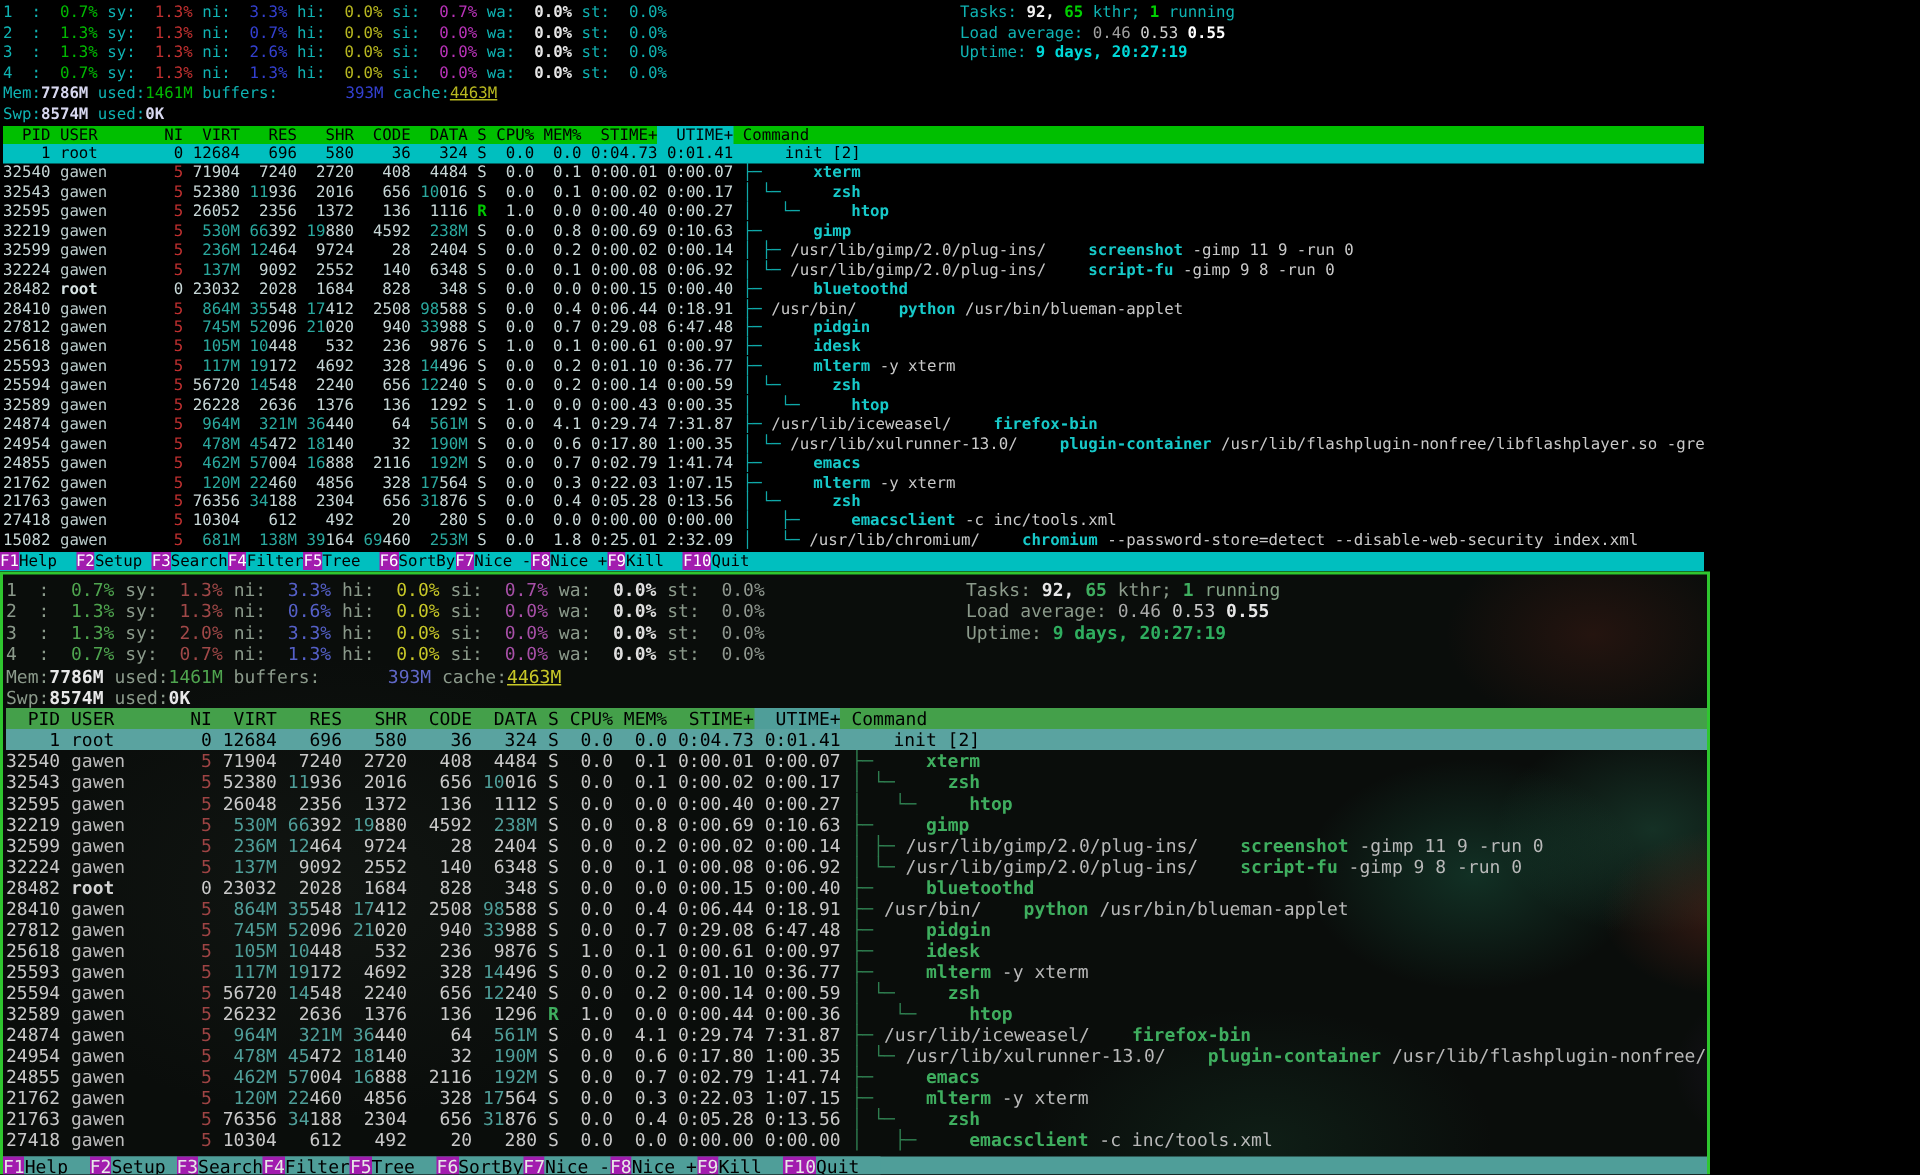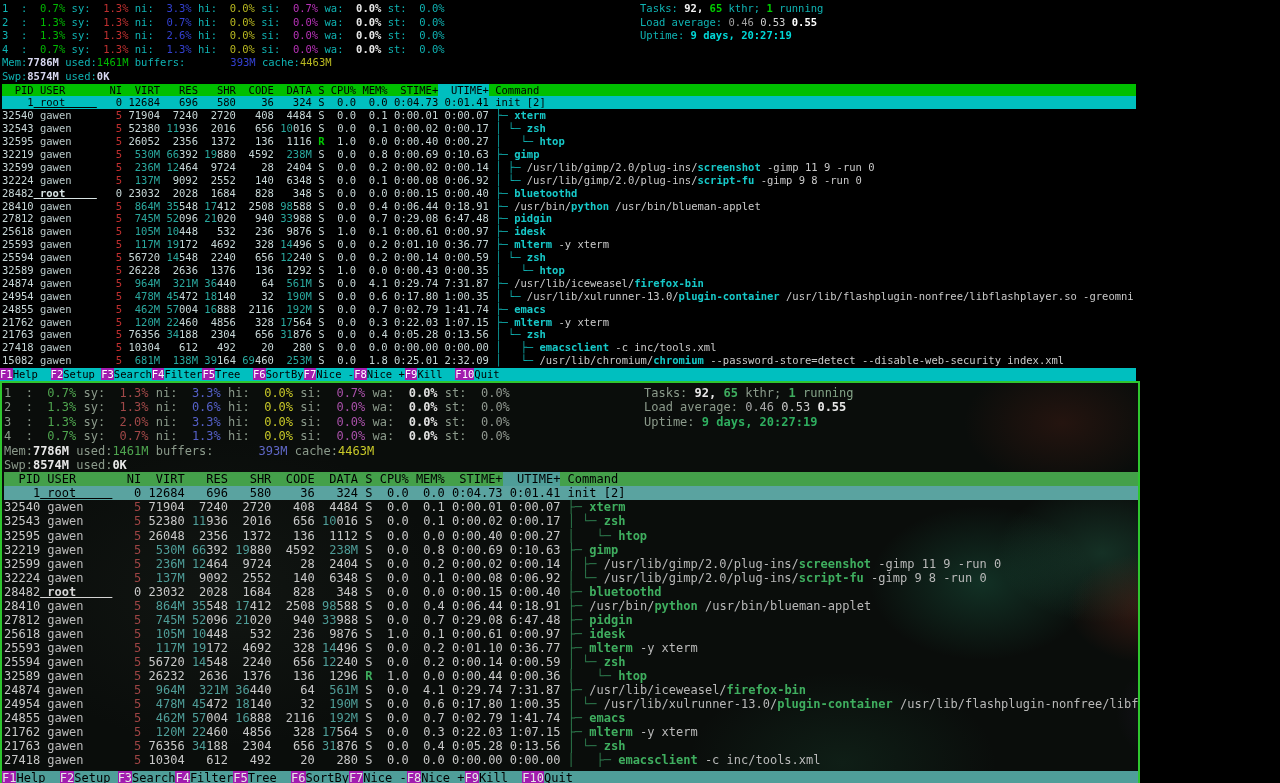--- a/index.html
+++ b/index.html
@@ -43,26 +43,26 @@
   .bottom .line{height:14.4px;line-height:14.4px;}
   .bottom .trow{height:14.05px;line-height:14.05px;}
   .bottom .info{position:absolute;left:642px;top:3px;}
   .bottom .hdr{padding:3px 0 0 2px;}
   .bottom .tbl{padding-left:2px;}
   .bottom .fbar{height:14px;line-height:14px;}
 
   
   .lbl{color:var(--lbl);} .v-us{color:var(--us);} .v-sy{color:var(--sy);} .v-ni{color:var(--niv);}
   .v-hi{color:var(--hi);} .v-si{color:var(--si);} .v-wa{color:var(--wa);font-weight:bold;} .v-st{color:var(--st);}
-  .m-tot{color:var(--tot);font-weight:bold;text-align:center;} .m-used{color:var(--used);margin-top:12px;} .m-buf{color:var(--buf);margin-left:45px;} .m-cache{color:var(--cache);}
+  .m-tot{color:var(--tot);font-weight:bold;text-align:center;} .m-used{color:var(--used);margin-top:12px;} .m-buf{color:var(--buf);margin-left:45px;} .m-cache{color:var(--cache);text-decoration:underline;}
   .t-b{color:var(--tbold);font-weight:bold;} .t-g{color:var(--tgreen);font-weight:bold;} .t-runl{color:var(--runl);}
   .l-1{color:var(--l1);} .l-2{color:var(--l2);text-align:center;} .l-3{color:var(--l3);font-weight:bold;} .upt{color:var(--upt);font-weight:bold;}
-  .c-def{color:var(--def);} .c-user{color:var(--user);} .c-root{color:var(--root);font-weight:bold;text-decoration:underline;}
+  .c-def{color:var(--def);} .c-user{color:var(--user);} .c-root{color:var(--root);font-weight:bold;}
   .c-red{color:var(--red);} .c-run{color:var(--run);font-weight:bold;} .c-mval{color:var(--mval);}
-  .cmd-tree{color:var(--tree);} .cmd-path{color:var(--path);} .cmd-base{color:var(--base);font-weight:bold;} .cmd-args{color:var(--path);}
+  .cmd-tree{color:var(--tree);} .cmd-path{color:var(--path);} .cmd-base{color:var(--base);font-weight:bold;margin-left:28px;} .cmd-args{color:var(--path);}
 
   .thead{background:var(--hdrbg);color:#000;}
   .thead span{color:#000;margin-top:33px;}
   .thead .hl{background:var(--hdrhl);}
   .sel{background:var(--selbg);}
   .sel span{color:#000 !important;font-weight:normal !important;background:transparent !important;}
 
   .fbar{position:absolute;left:0;right:0;bottom:0;background:var(--fbg);white-space:pre;}
   .fk{color:var(--fkey);background:#a21caf;}
   .fl{color:#000;background:var(--fbg);}

